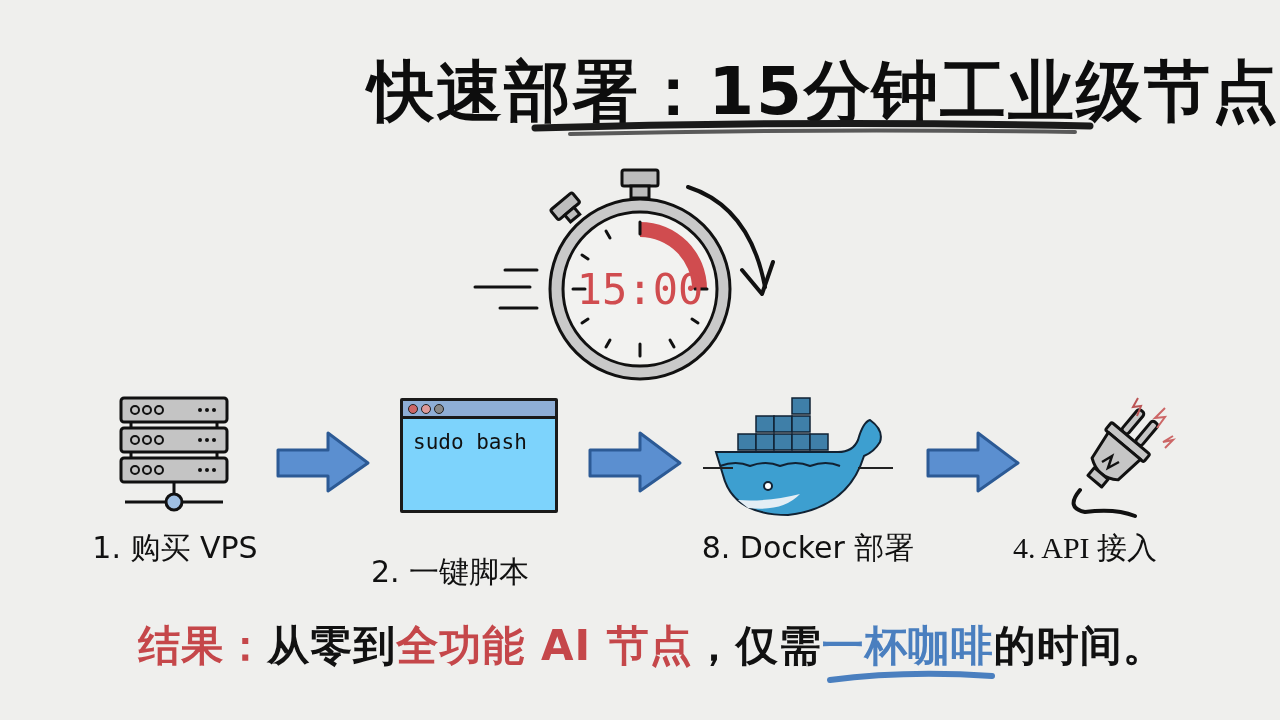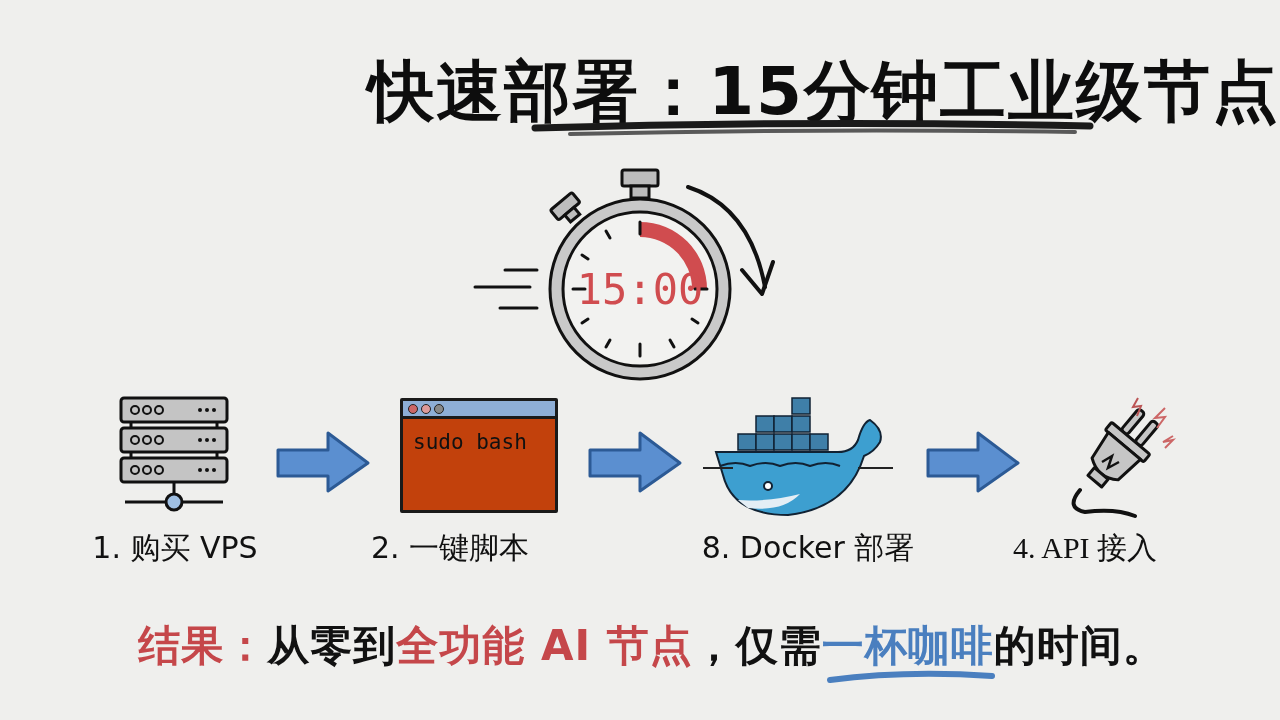--- a/index.html
+++ b/index.html
@@ -19,21 +19,21 @@
   .stopwatch { position: absolute; left: 470px; top: 162px; width: 330px; height: 220px; }
   .step { position: absolute; top: 390px; width: 240px; height: 190px; }
   .step .icon { position: absolute; left: 0; top: 0; width: 240px; height: 130px; }
   .step .label {
     position: absolute; left: 0; top: 138px; width: 240px; text-align: center;
     font-size: 30px; color: #111; white-space: nowrap;
   }
   .arrow { position: absolute; width: 100px; height: 70px; }
   .terminal {
     position: absolute; left: 10px; top: 8px; width: 158px; height: 115px;
-    border: 3px solid #1a1a1a; background: #c2410c; border-radius: 2px;
+    border: 3px solid #1a1a1a; background: #7dd3fc; border-radius: 2px;
   }
   .terminal .bar {
     height: 18px; background: #8eaed6; border-bottom: 3px solid #1a1a1a;
     display: flex; align-items: center; padding-left: 5px; gap: 3px;
   }
   .terminal .dot { width: 10px; height: 10px; border-radius: 50%; border: 1.5px solid #222; }
   .terminal .code {
     font-family: "DejaVu Sans Mono", "Liberation Mono", monospace;
     font-size: 21px; line-height: 30px; padding: 8px 0 0 10px; color: #111; white-space: pre;
   }
@@ -132,21 +132,21 @@
 
 <div class="step" style="left:390px;">
   <div class="terminal">
     <div class="bar">
       <span class="dot" style="background:#c66;"></span>
       <span class="dot" style="background:#d99;"></span>
       <span class="dot" style="background:#888;"></span>
     </div>
     <div class="code"><div>sudo bash</div></div>
   </div>
-  <div class="label" style="left:-60px;">2. 一键脚本</div>
+  <div class="label" style="left:-60px;margin-top:24px;">2. 一键脚本</div>
 </div>
 
 <svg class="arrow" style="left:585px; top:428px;" viewBox="0 0 100 70">
   <path d="M5 22 L55 22 L55 5 L95 35 L55 63 L55 48 L5 48 Z" fill="#5b8fd0" stroke="#2c5a95" stroke-width="3" stroke-linejoin="round"></path>
 </svg>
 
 <div class="step" style="left:688px;">
   <svg class="icon" viewBox="0 0 240 130">
     <g fill="#3f7fa8" stroke="#123" stroke-width="1.5">
       <rect x="104" y="8" width="18" height="16"></rect>

